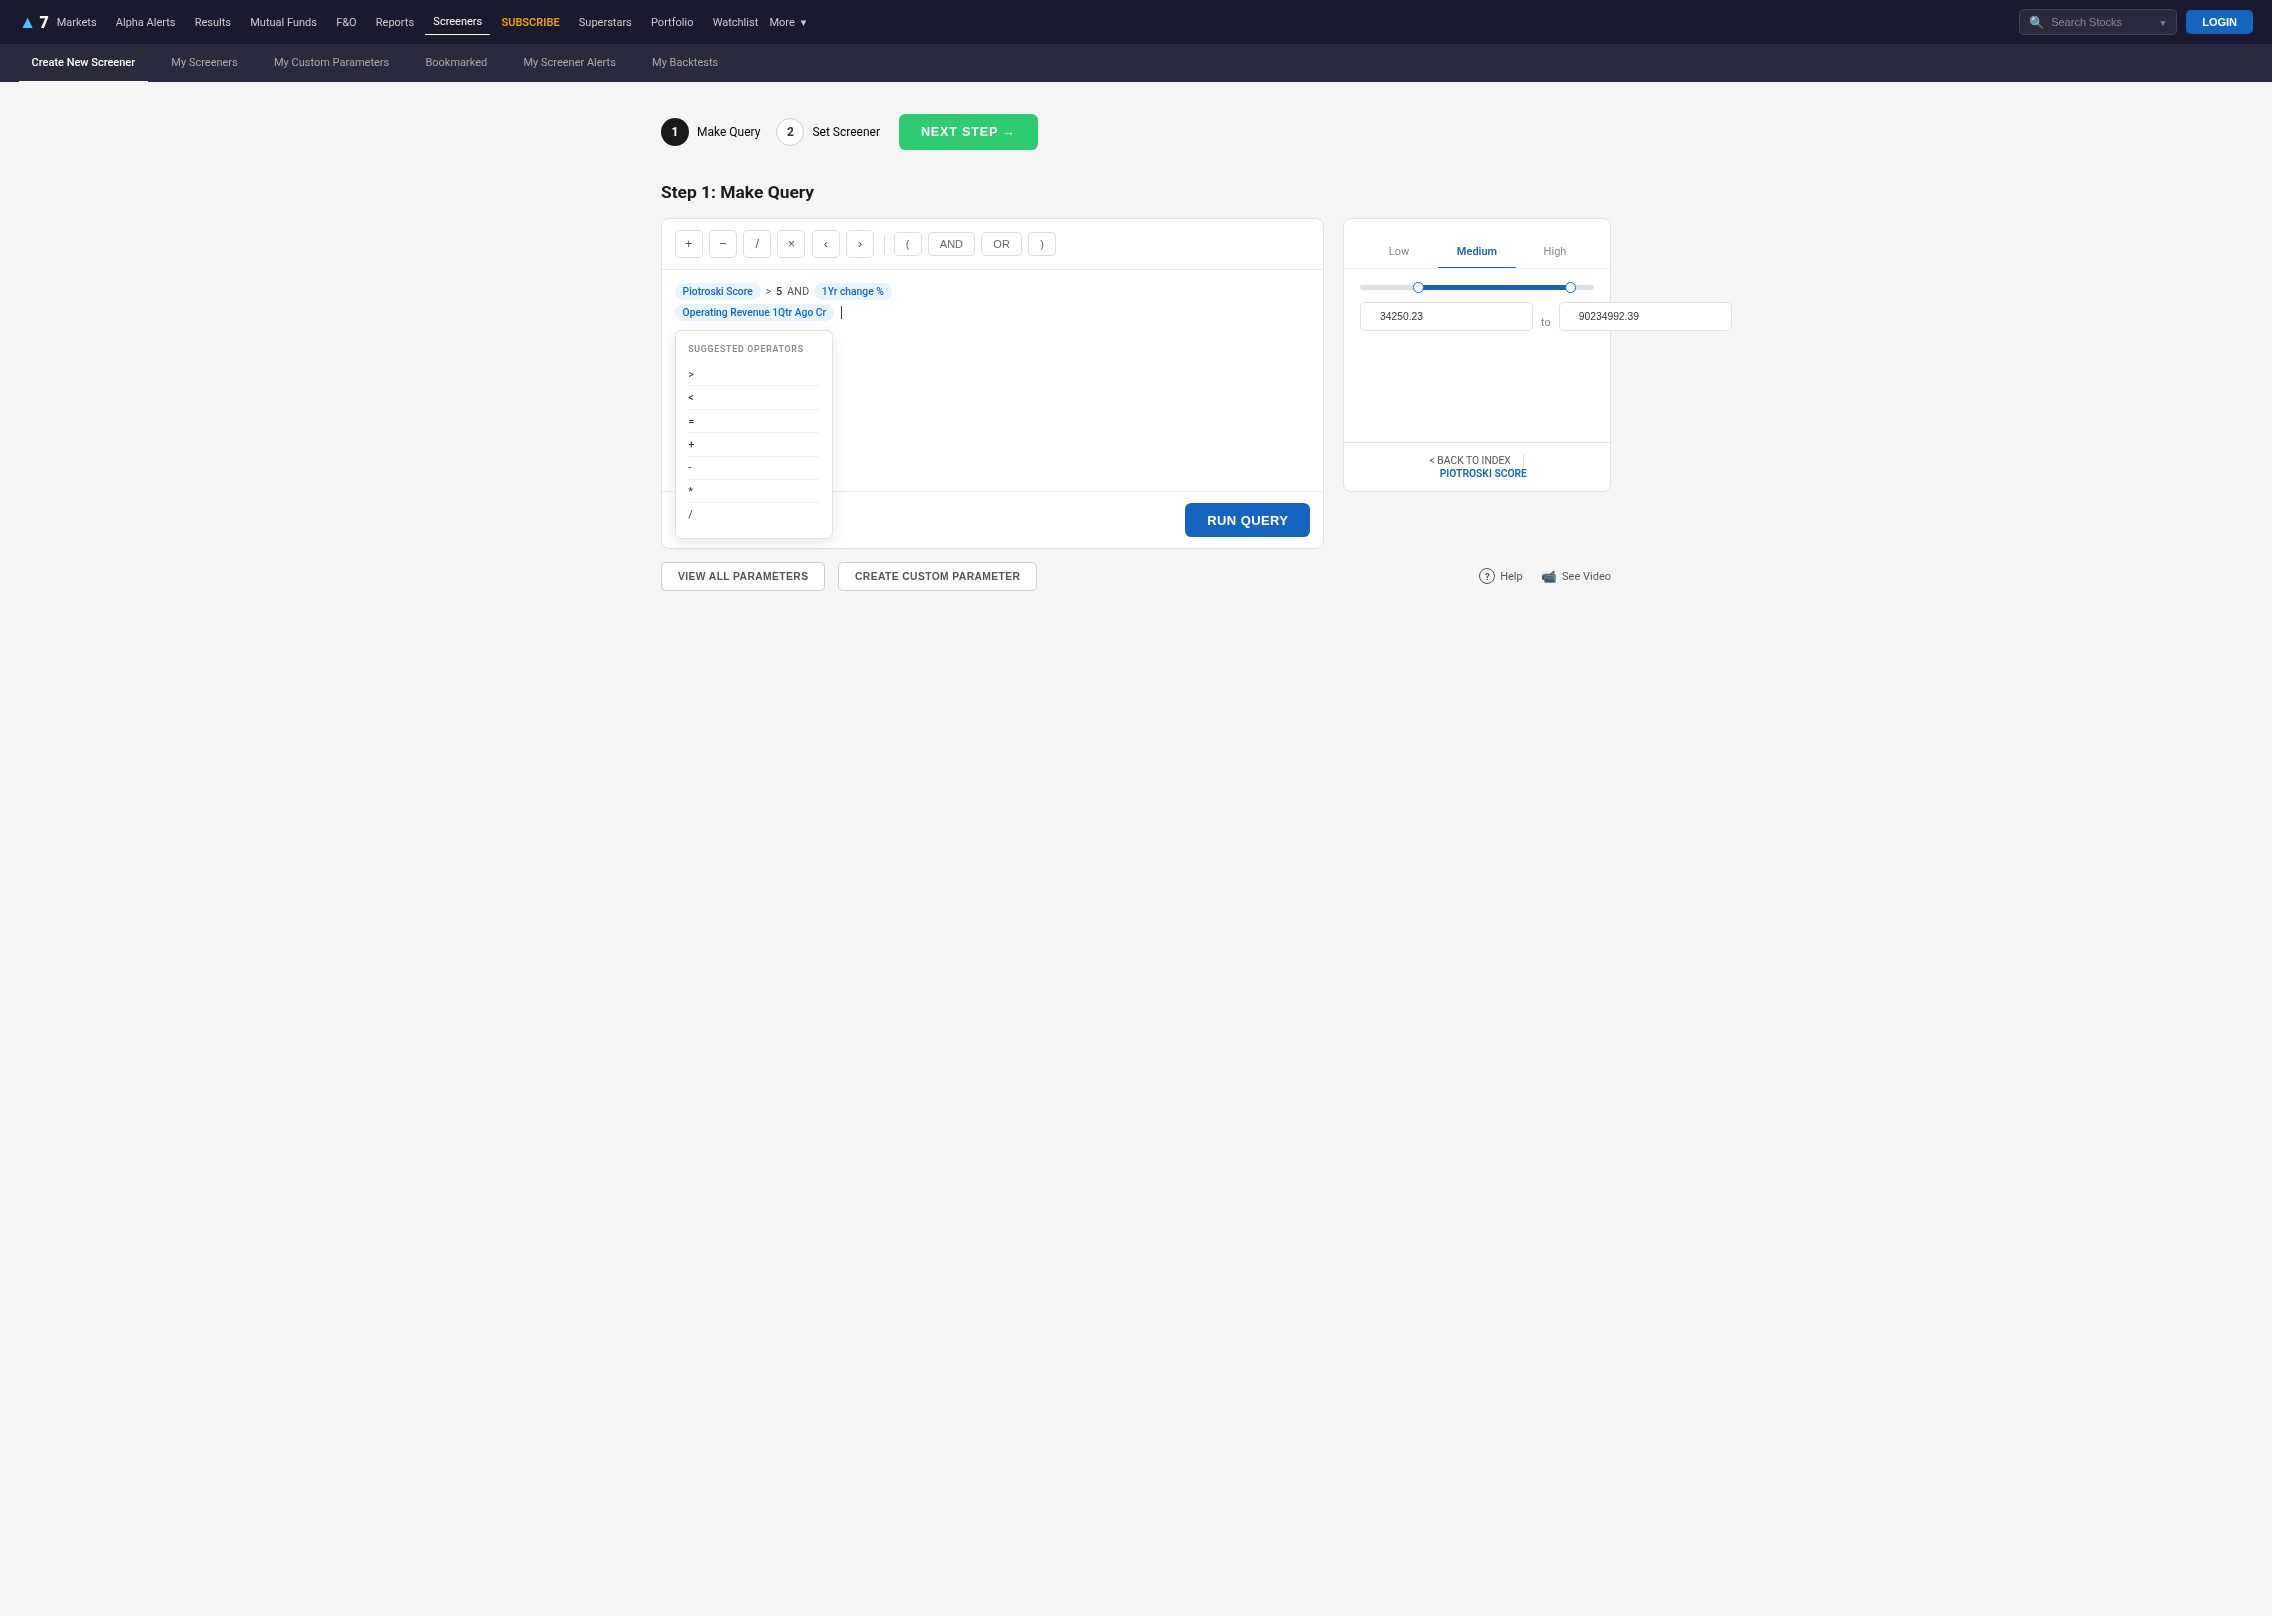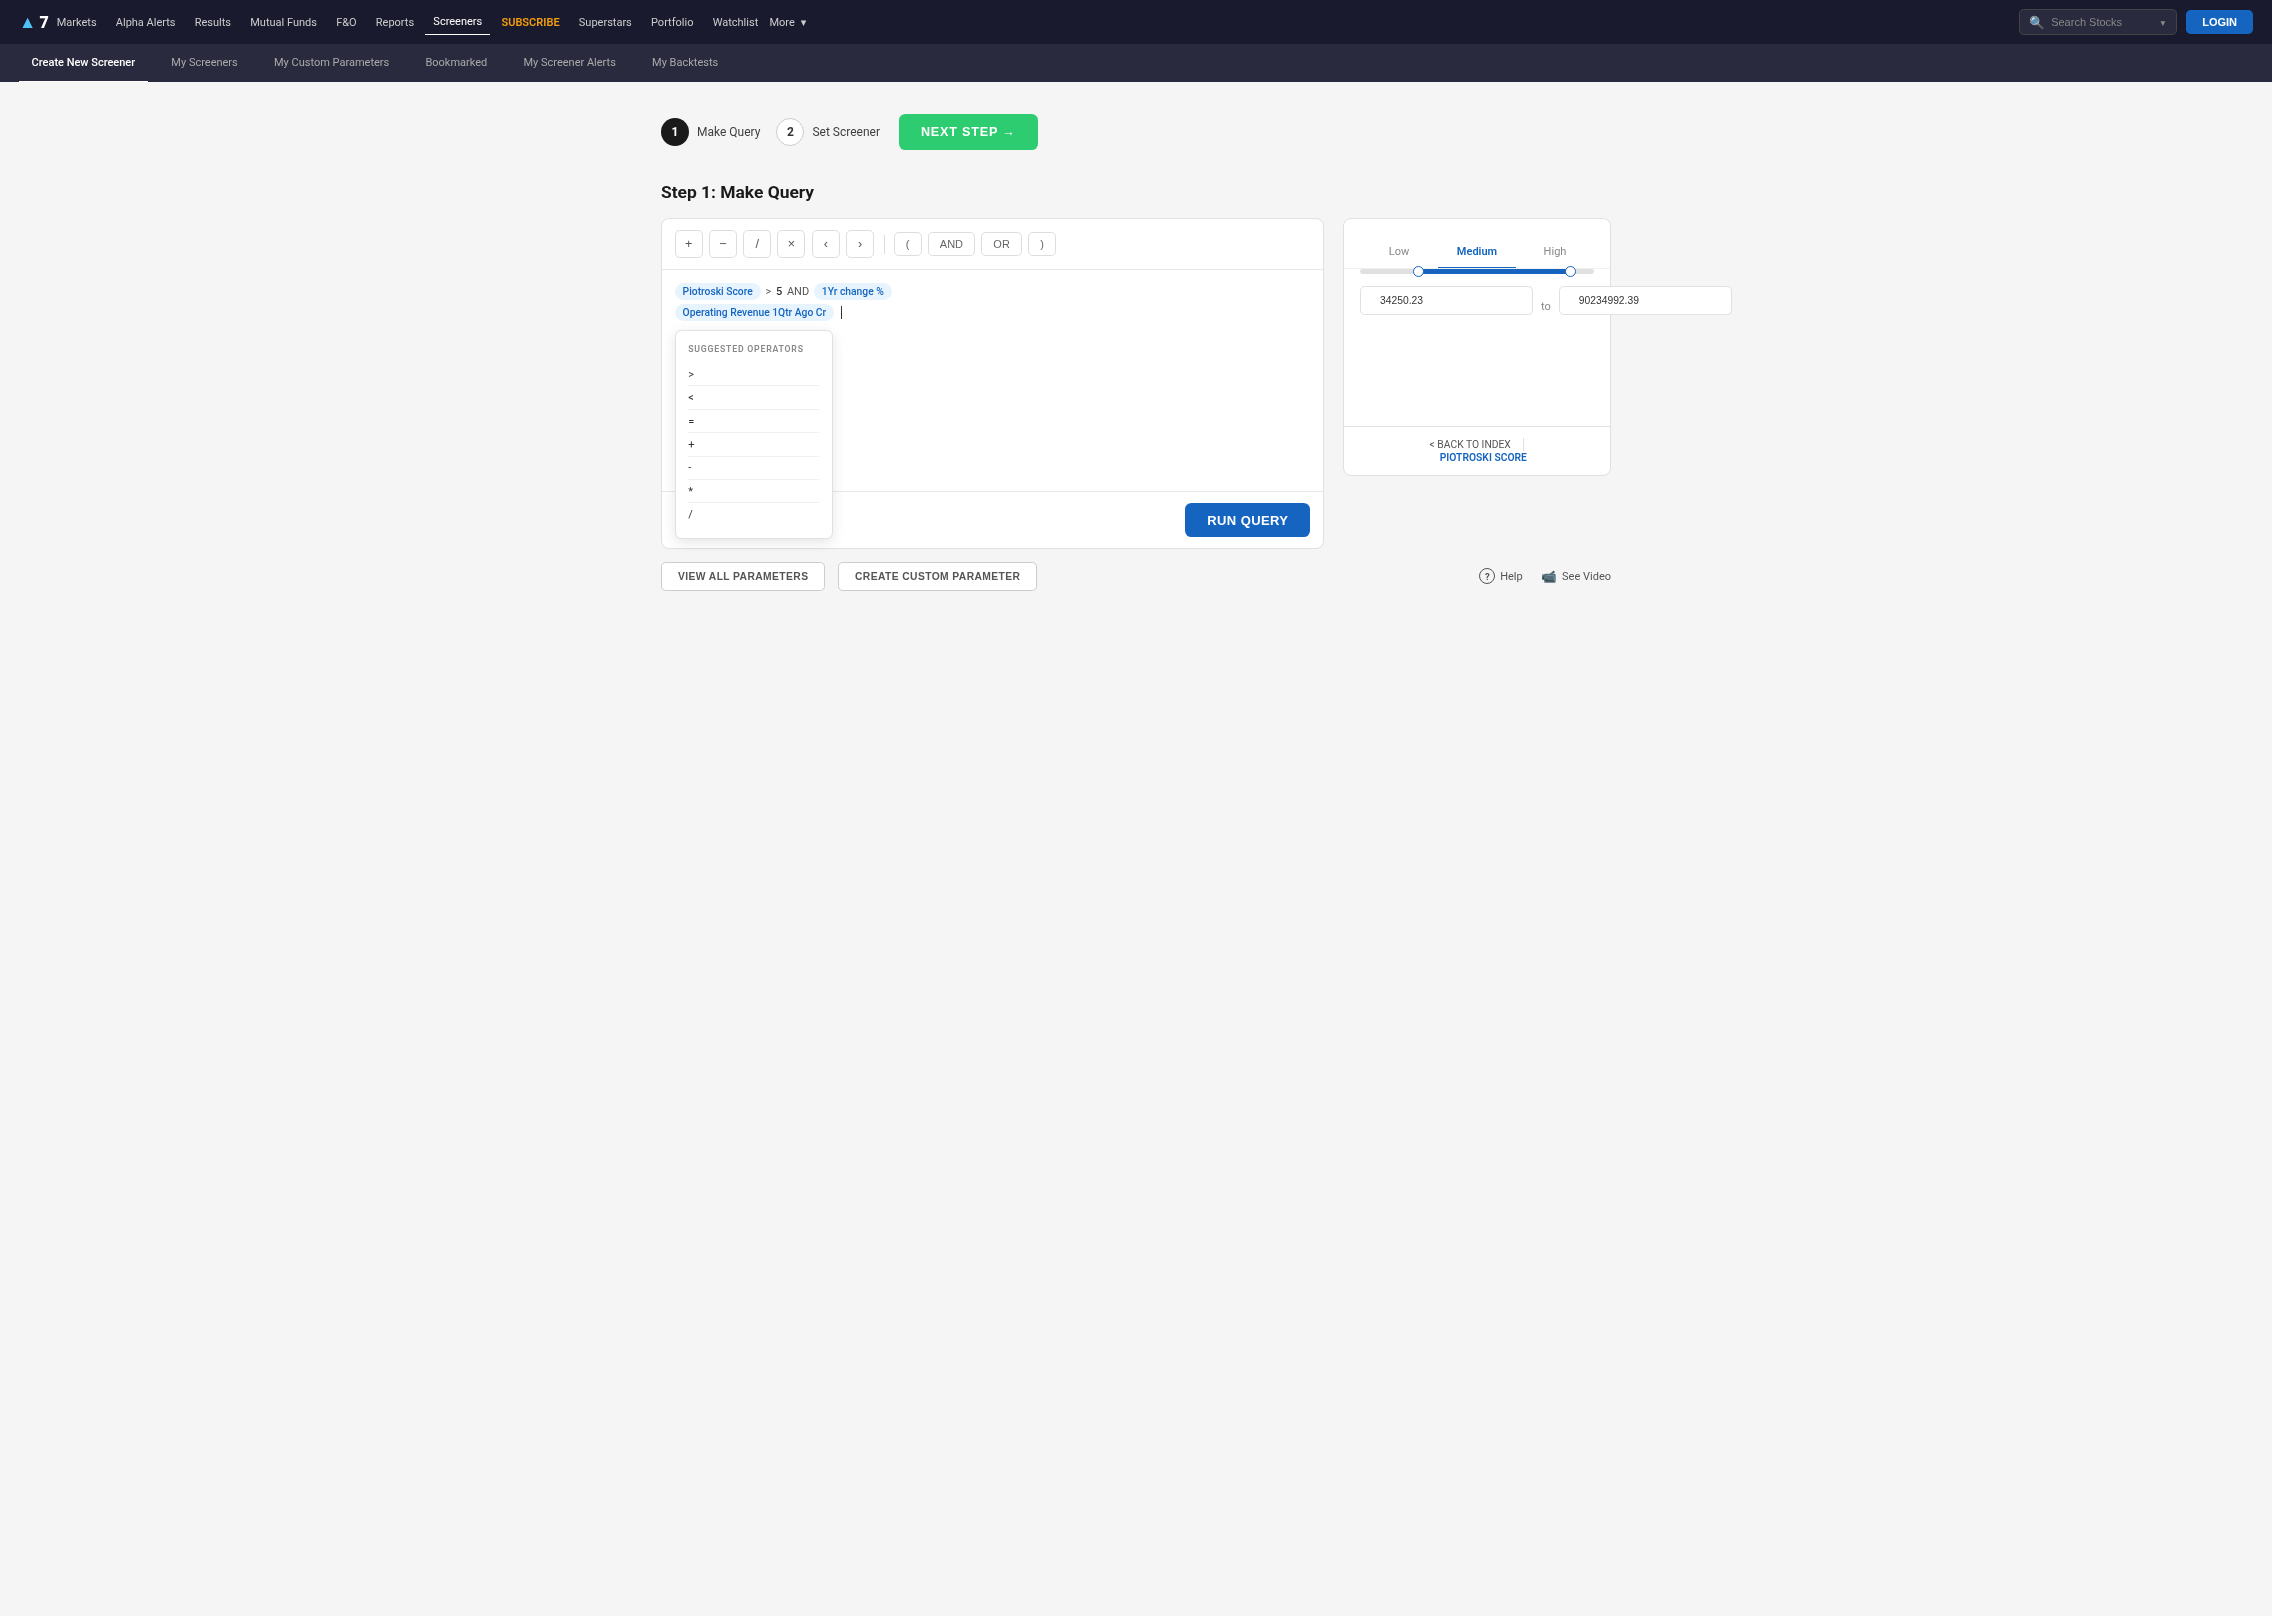--- a/index.html
+++ b/index.html
@@ -149,21 +149,21 @@
       background: #1a1a1a;
       color: #fff;
     }
     .step-circle.inactive {
       background: #fff;
       color: #333;
       border: 1.6px solid #ccc;
     }
     .step-label {
       font-size: 12px;
-      color: #404040;
+      color: #000000;
     }
     .next-step-btn {
       background: #2ecc71;
       color: #fff;
       border: none;
       border-radius: 6.3px;
       padding: 11px 22px;
       font-size: 12.6px;
       font-weight: 700;
       cursor: pointer;
@@ -384,20 +384,21 @@
       border: 0.8px solid #e0e0e0;
       border-radius: 8px;
       flex-shrink: 0;
     }
 
     .range-tabs {
       display: flex;
       padding: 16px 16px 0;
       gap: 0;
       border-bottom: 0.8px solid #f0f0f0;
+      margin-bottom: 16px;
     }
     .range-tab {
       flex: 1;
       text-align: center;
       padding: 9.5px 0;
       font-size: 11px;
       color: #888;
       cursor: pointer;
       border-bottom: 1.6px solid transparent;
     }

